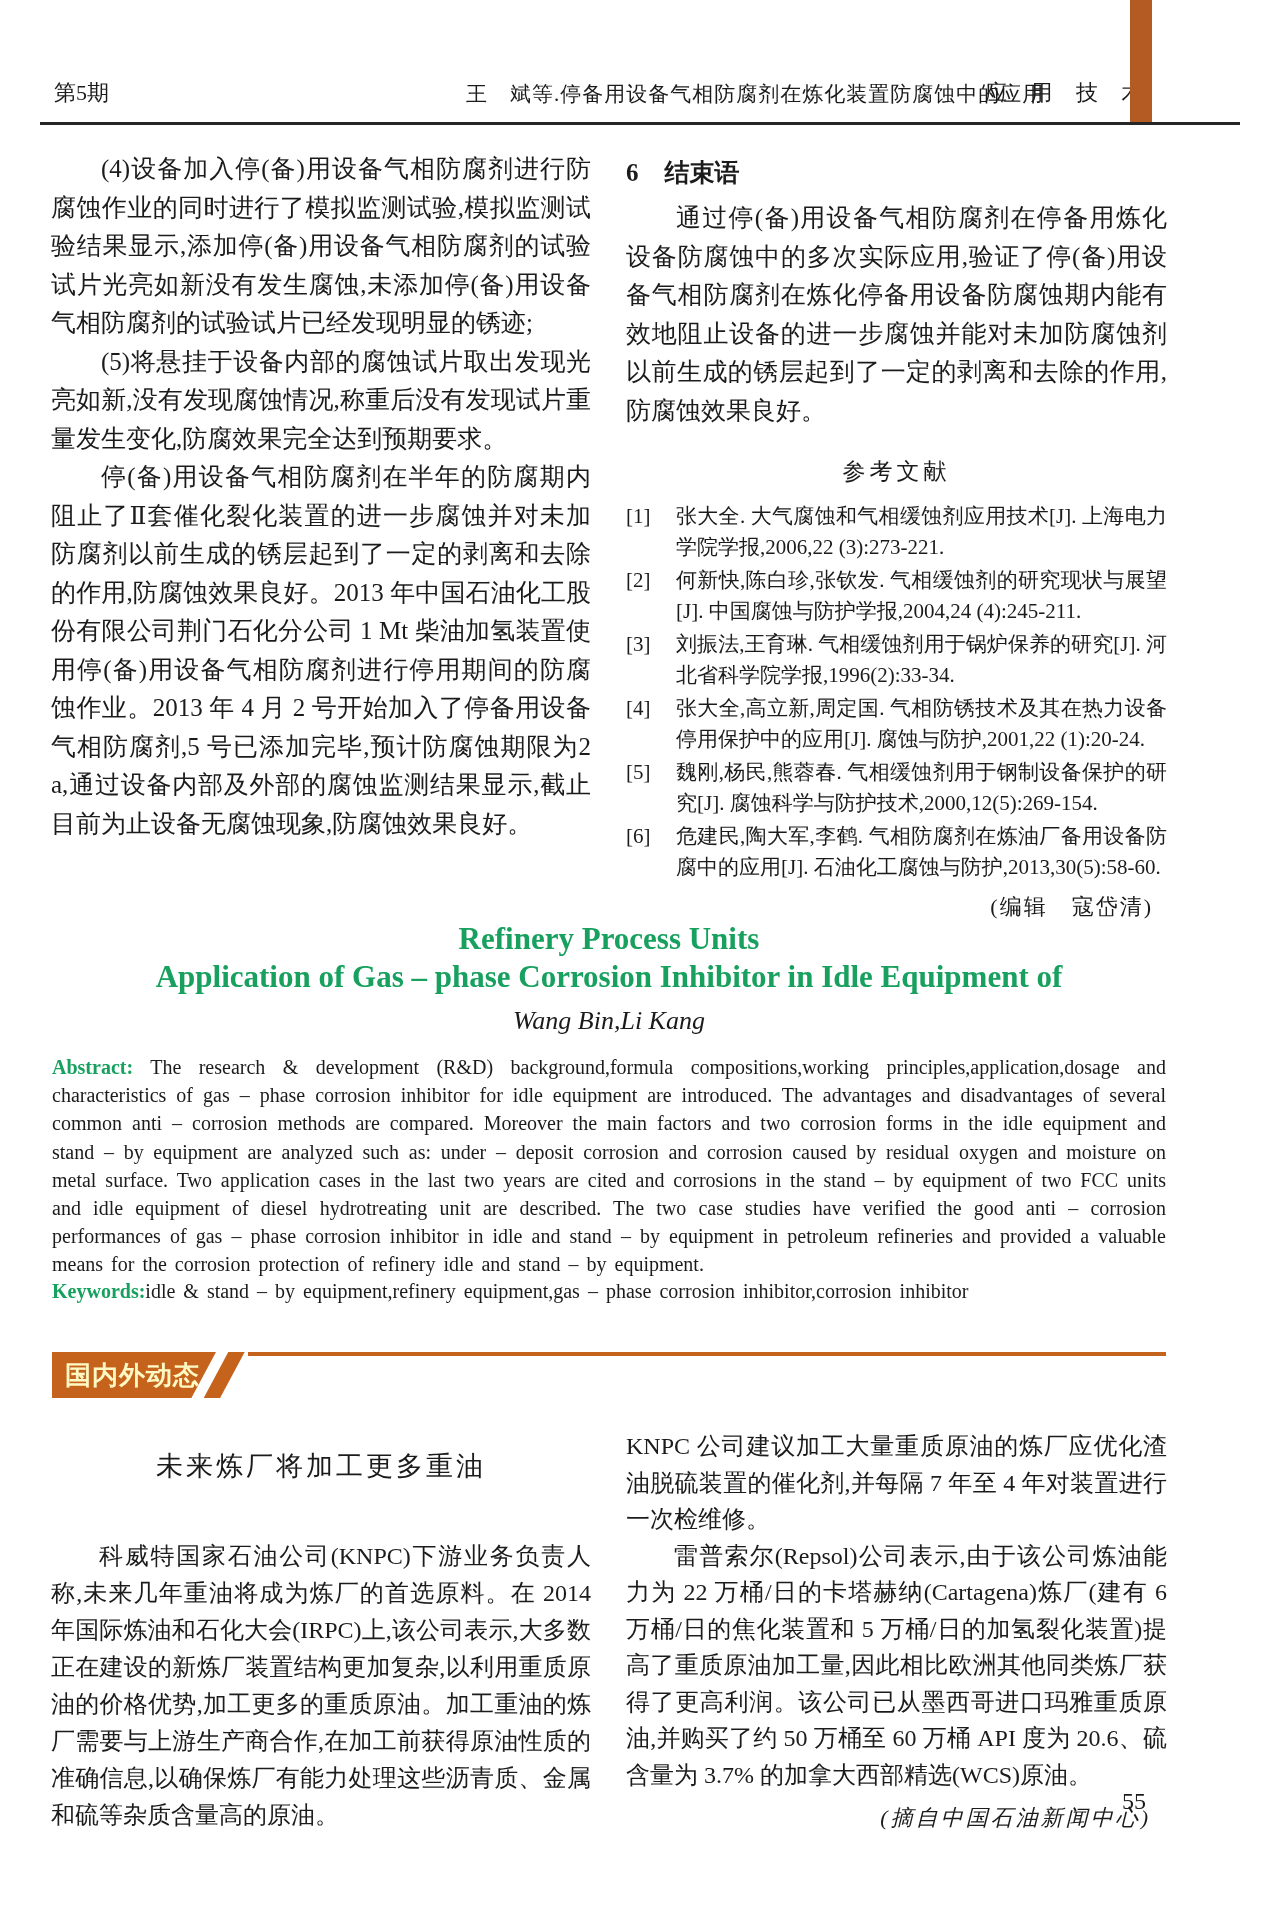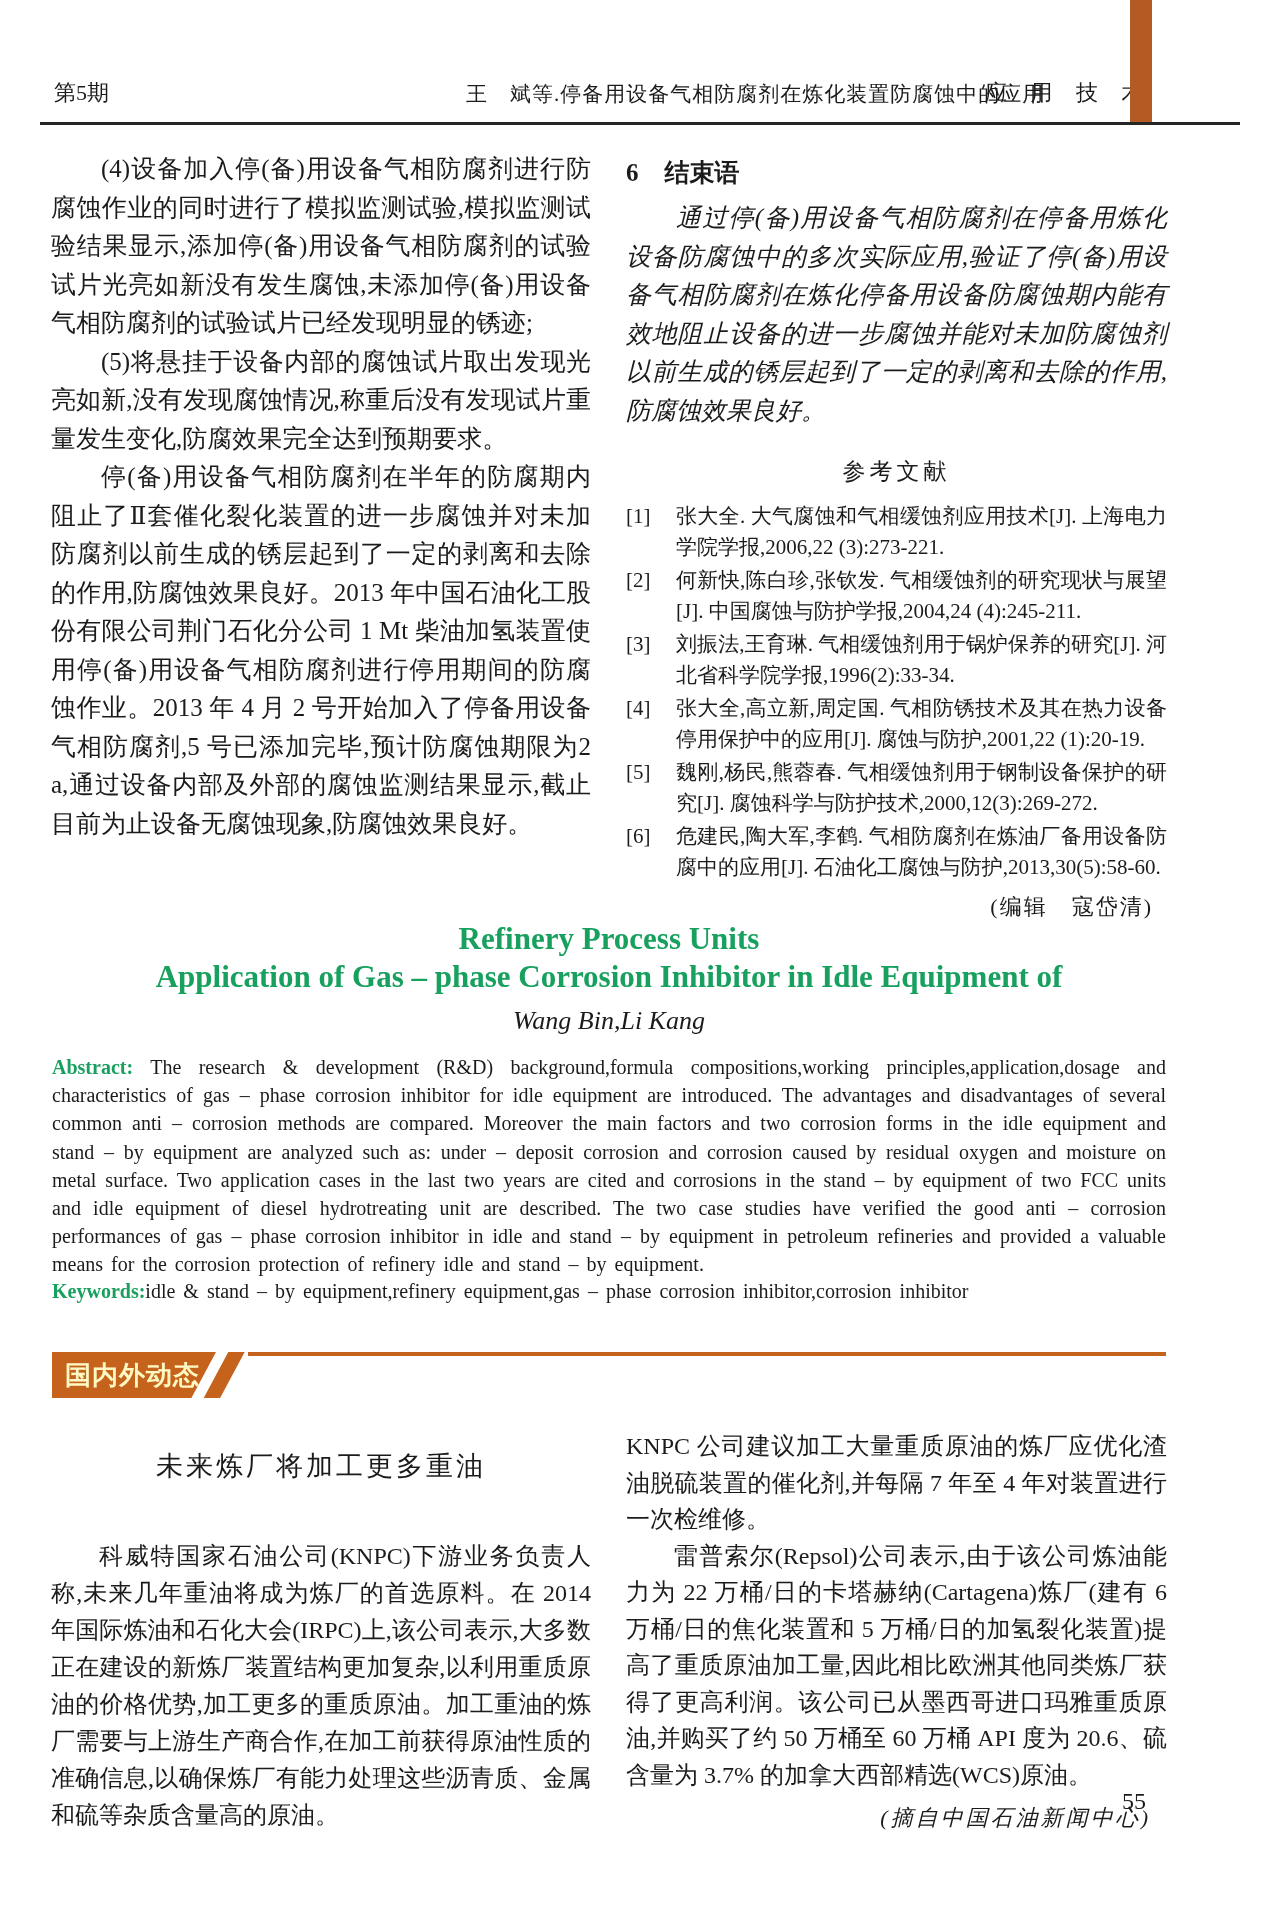--- a/index.html
+++ b/index.html
@@ -12,21 +12,21 @@
   .hdr-title{position:absolute;left:430px;top:80px;width:650px;text-align:center;font-size:21px;letter-spacing:1px;}
   .hdr-section{position:absolute;left:985px;top:78px;font-size:22px;letter-spacing:9px;white-space:nowrap;}
   .hdr-rule{position:absolute;left:40px;top:122px;width:1200px;height:3px;background:#262626;}
   .spine-bar{position:absolute;left:1130px;top:0;width:22px;height:122px;background:#b45a23;}
   
   .col-left{position:absolute;left:51px;top:150px;width:540px;font-size:25px;line-height:38.5px;text-align:justify;}
   .col-left p{margin:0;text-indent:2em;}
   .col-right{position:absolute;left:626px;top:150px;width:541px;}
   .concl-h{font-size:25px;font-weight:bold;font-family:"Liberation Sans","DejaVu Sans",sans-serif;margin:6px 0 10px 0;}
   .concl-h .no{margin-right:26px;font-family:"Liberation Serif",serif;}
-  .concl-p{margin:0;font-size:25px;line-height:38.5px;text-align:justify;text-indent:2em;font-style:italic;}
+  .concl-p{margin:0;font-size:25px;line-height:38.5px;text-align:justify;text-indent:2em;}
   .refs-h{margin:26px 0 14px 0;text-align:center;font-size:23px;letter-spacing:4px;}
   .ref-item{display:flex;margin:0 0 3px 0;font-size:21px;line-height:30.5px;}
   .ref-label{flex:0 0 50px;}
   .ref-text{flex:1;text-align:justify;}
   .editor-note{margin-top:10px;text-align:right;font-size:22px;padding-right:14px;letter-spacing:2px;}
   
   .eng{position:absolute;left:52px;top:920px;width:1114px;text-align:center;}
   .e-title{font-size:31px;line-height:38px;font-weight:bold;color:#17a05e;}
   .e-authors{margin-top:10px;font-size:26px;font-style:italic;}
   .e-affil{margin-top:7px;font-size:26px;font-style:italic;}
@@ -84,25 +84,25 @@
     <div class="ref-item">
       <span class="ref-label">[2]</span>
       <span class="ref-text">何新快,陈白珍,张钦发. 气相缓蚀剂的研究现状与展望[J]. 中国腐蚀与防护学报,2004,24 (4):245-211.</span>
     </div>
     <div class="ref-item">
       <span class="ref-label">[3]</span>
       <span class="ref-text">刘振法,王育琳. 气相缓蚀剂用于锅炉保养的研究[J]. 河北省科学院学报,1996(2):33-34.</span>
     </div>
     <div class="ref-item">
       <span class="ref-label">[4]</span>
-      <span class="ref-text">张大全,高立新,周定国. 气相防锈技术及其在热力设备停用保护中的应用[J]. 腐蚀与防护,2001,22 (1):20-19.</span>
+      <span class="ref-text">张大全,高立新,周定国. 气相防锈技术及其在热力设备停用保护中的应用[J]. 腐蚀与防护,2001,22 (1):20-24.</span>
     </div>
     <div class="ref-item">
       <span class="ref-label">[5]</span>
-      <span class="ref-text">魏刚,杨民,熊蓉春. 气相缓蚀剂用于钢制设备保护的研究[J]. 腐蚀科学与防护技术,2000,12(3):269-272.</span>
+      <span class="ref-text">魏刚,杨民,熊蓉春. 气相缓蚀剂用于钢制设备保护的研究[J]. 腐蚀科学与防护技术,2000,12(5):269-154.</span>
     </div>
     <div class="ref-item">
       <span class="ref-label">[6]</span>
       <span class="ref-text">危建民,陶大军,李鹤. 气相防腐剂在炼油厂备用设备防腐中的应用[J]. 石油化工腐蚀与防护,2013,30(5):58-60.</span>
     </div>
 
     <div class="editor-note">(编辑　寇岱清)</div>
   </div>
 
   <div class="eng">

